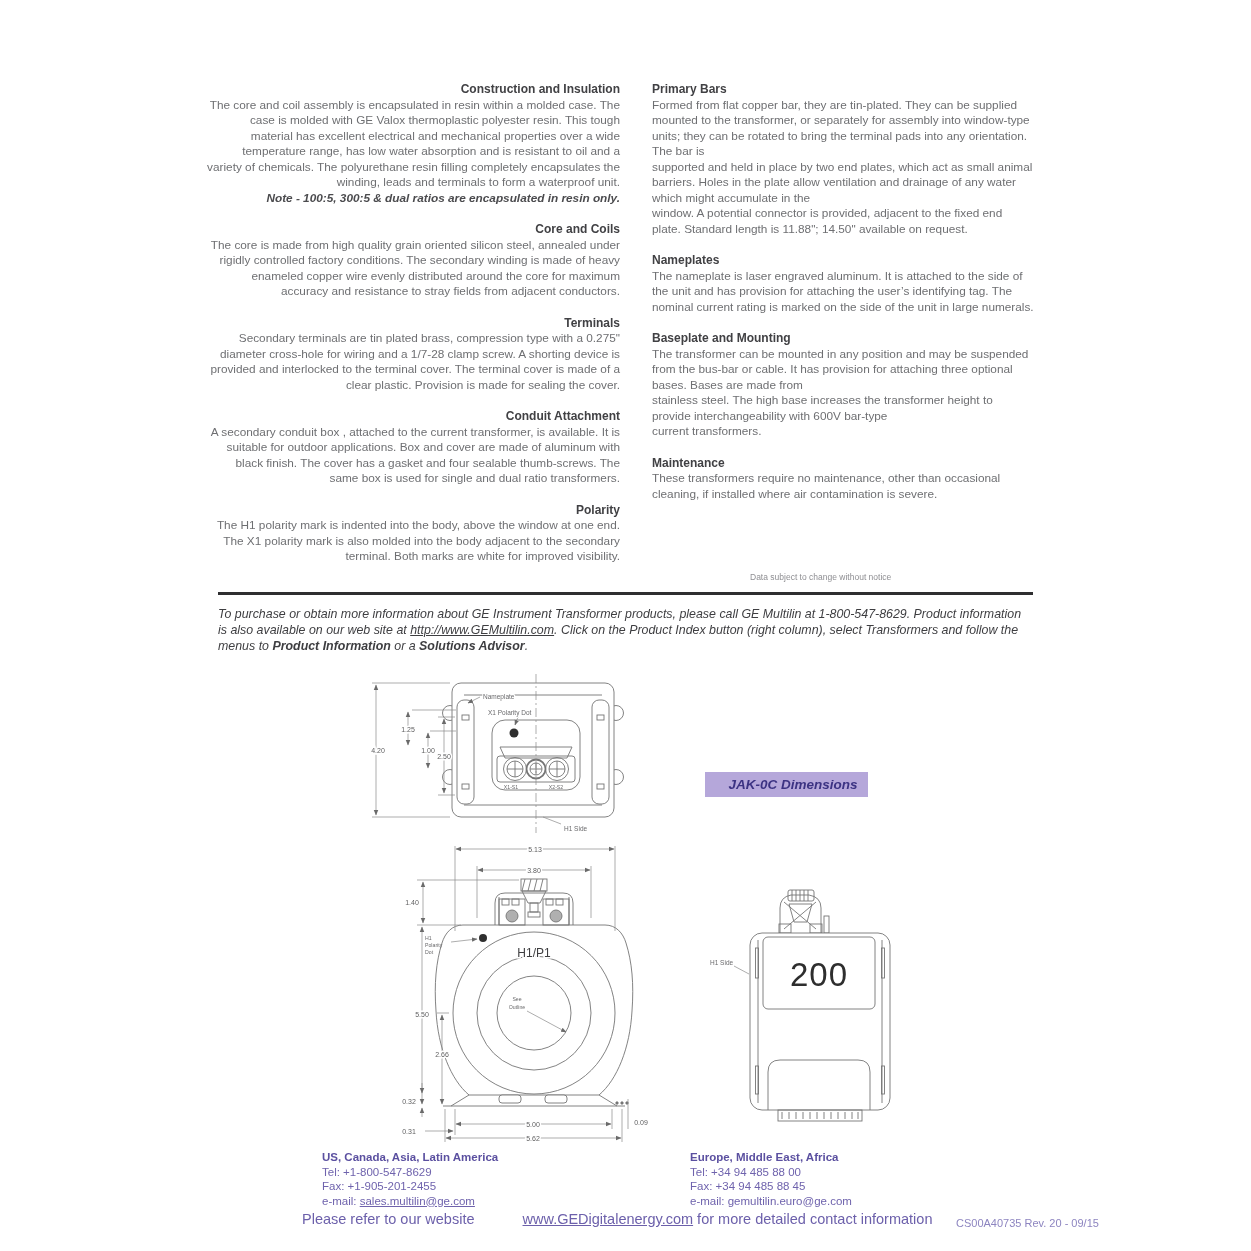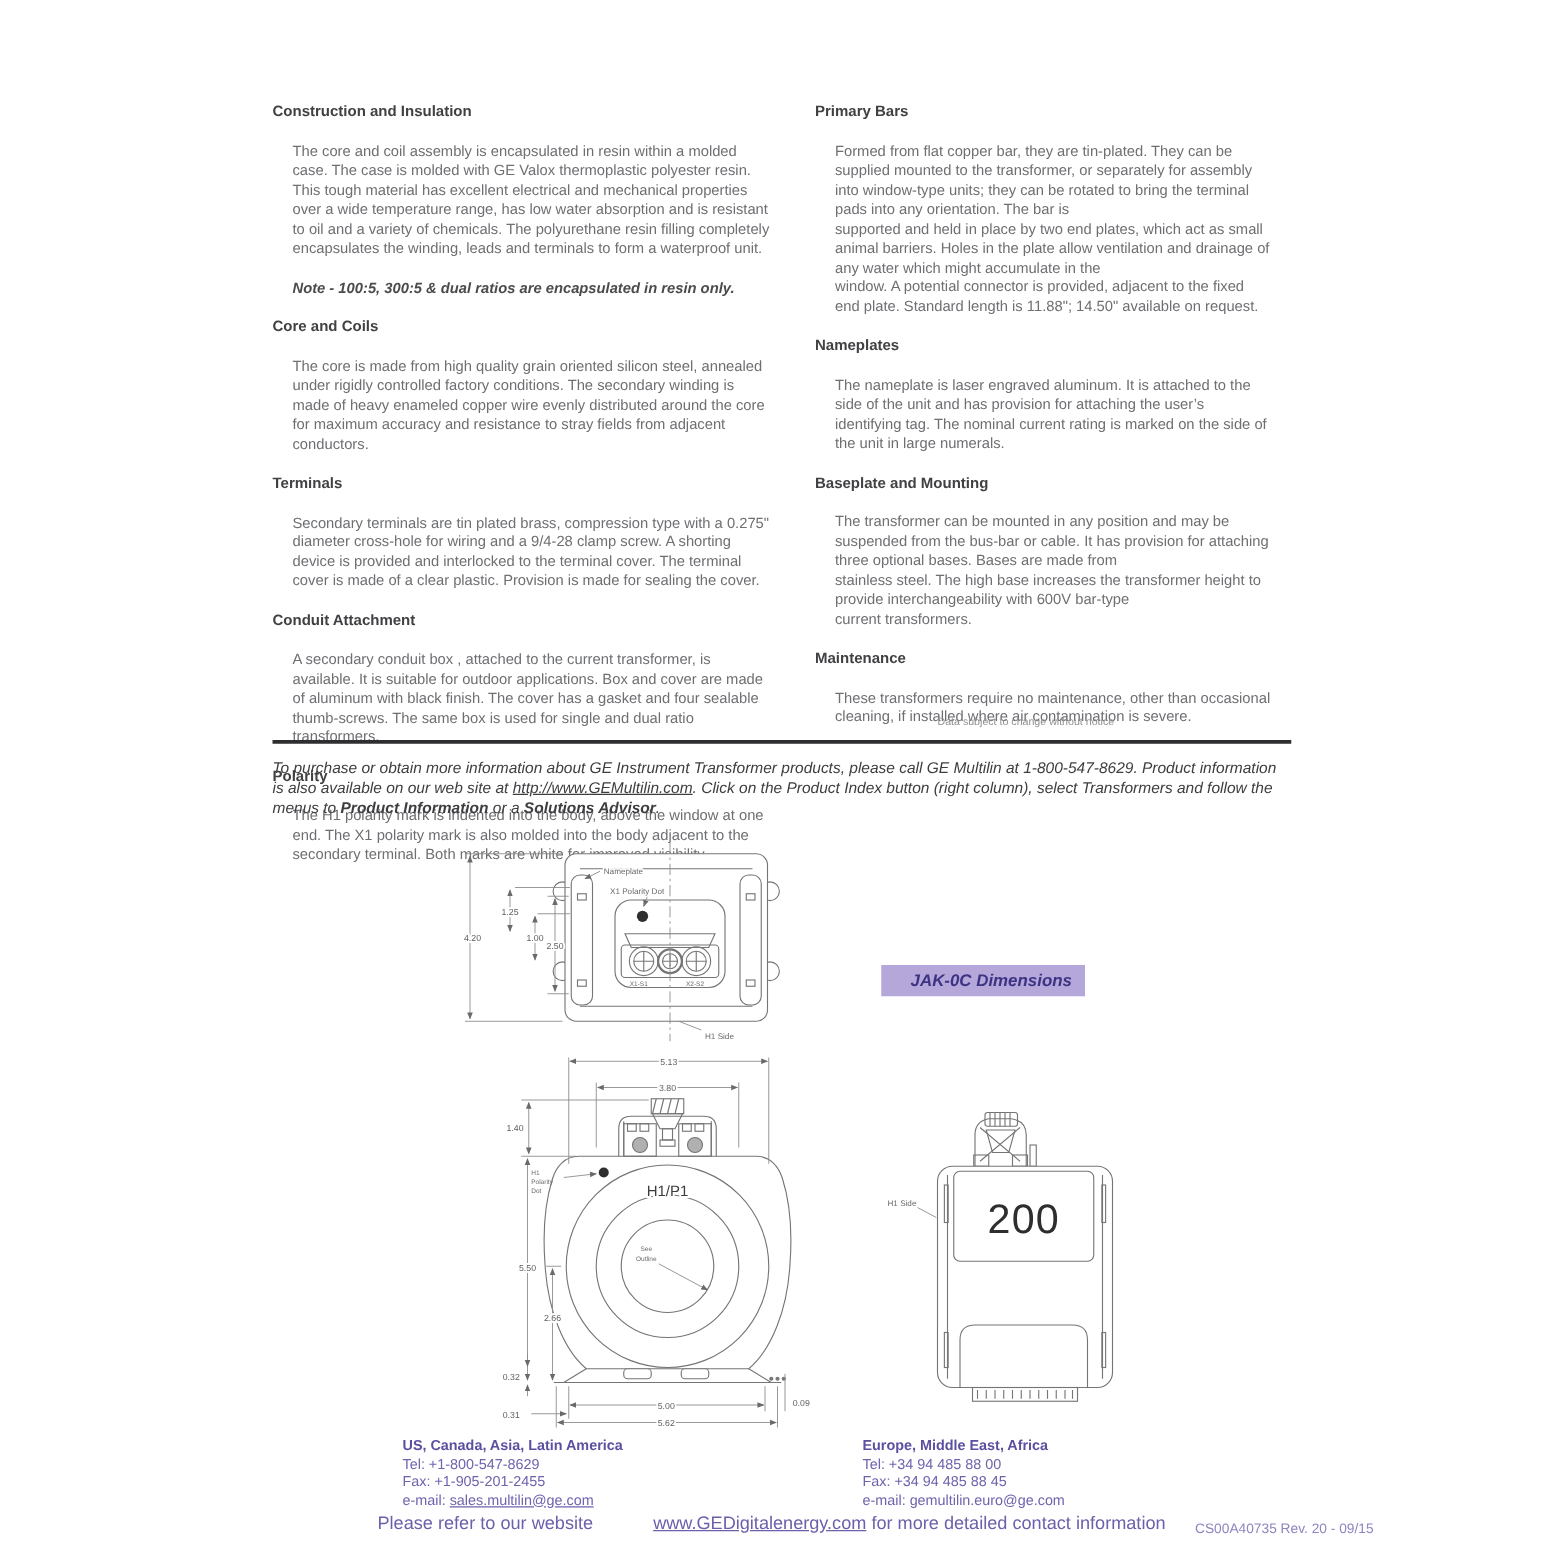--- a/index.html
+++ b/index.html
@@ -1,25 +1,25 @@
 <!DOCTYPE html>
 <html><head>
 <meta charset="utf-8">
 <style>
   html,body{margin:0;padding:0;background:#ffffff;}
   body{width:1251px;height:1251px;position:relative;overflow:hidden;
        font-family:"Liberation Sans",sans-serif;}
   .page{position:absolute;left:0;top:0;width:1251px;height:1251px;background:#fff;}
 
   .col{position:absolute;top:82px;}
-  .col-left{left:218px;width:414px;}
+  .col-left{left:206px;width:414px;text-align:right;}
   .col-right{left:652px;width:382px;}
   .sec{margin:0 0 16px 0;}
   .sec h3{margin:0;font-size:12px;line-height:15.5px;font-weight:bold;color:#414144;}
-  .sec p{margin:16px;font-size:11.8px;line-height:15.5px;color:#6e6f72;white-space:pre-line;}
+  .sec p{margin:0;font-size:11.8px;line-height:15.5px;color:#6e6f72;white-space:pre-line;}
   .sec p.note{font-weight:bold;font-style:italic;color:#4b4b4e;}
 
   .data-notice{position:absolute;left:750px;top:572px;font-size:8.5px;color:#8f8f93;}
 
   .rule{position:absolute;left:218px;top:592px;width:815px;height:3px;background:#2e2e30;}
 
   .purchase{position:absolute;left:218px;top:607px;width:815px;
             font-size:12.4px;line-height:15.8px;font-style:italic;color:#3e3e41;}
   .purchase .u{text-decoration:underline;}
   .purchase b{font-weight:bold;}
@@ -62,21 +62,21 @@
       <h3>Construction and Insulation</h3>
       <p>The core and coil assembly is encapsulated in resin within a molded case. The case is molded with GE Valox thermoplastic polyester resin. This tough material has excellent electrical and mechanical properties over a wide temperature range, has low water absorption and is resistant to oil and a variety of chemicals. The polyurethane resin filling completely encapsulates the winding, leads and terminals to form a waterproof unit.</p>
       <p class="note">Note - 100:5, 300:5 &amp; dual ratios are encapsulated in resin only.</p>
     </div>
     <div class="sec">
       <h3>Core and Coils</h3>
       <p>The core is made from high quality grain oriented silicon steel, annealed under rigidly controlled factory conditions. The secondary winding is made of heavy enameled copper wire evenly distributed around the core for maximum accuracy and resistance to stray fields from adjacent conductors.</p>
     </div>
     <div class="sec">
       <h3>Terminals</h3>
-      <p>Secondary terminals are tin plated brass, compression type with a 0.275" diameter cross-hole for wiring and a 9/4-28 clamp screw. A shorting device is provided and interlocked to the terminal cover. The terminal cover is made of a clear plastic. Provision is made for sealing the cover.</p>
+      <p>Secondary terminals are tin plated brass, compression type with a 0.275" diameter cross-hole for wiring and a 1/7-28 clamp screw. A shorting device is provided and interlocked to the terminal cover. The terminal cover is made of a clear plastic. Provision is made for sealing the cover.</p>
     </div>
     <div class="sec">
       <h3>Conduit Attachment</h3>
       <p>A secondary conduit box , attached to the current transformer, is available. It is suitable for outdoor applications. Box and cover are made of aluminum with black finish. The cover has a gasket and four sealable thumb-screws. The same box is used for single and dual ratio transformers.</p>
     </div>
     <div class="sec">
       <h3>Polarity</h3>
       <p>The H1 polarity mark is indented into the body, above the window at one end. The X1 polarity mark is also molded into the body adjacent to the secondary terminal. Both marks are white for improved visibility.</p>
     </div>
   </div>

